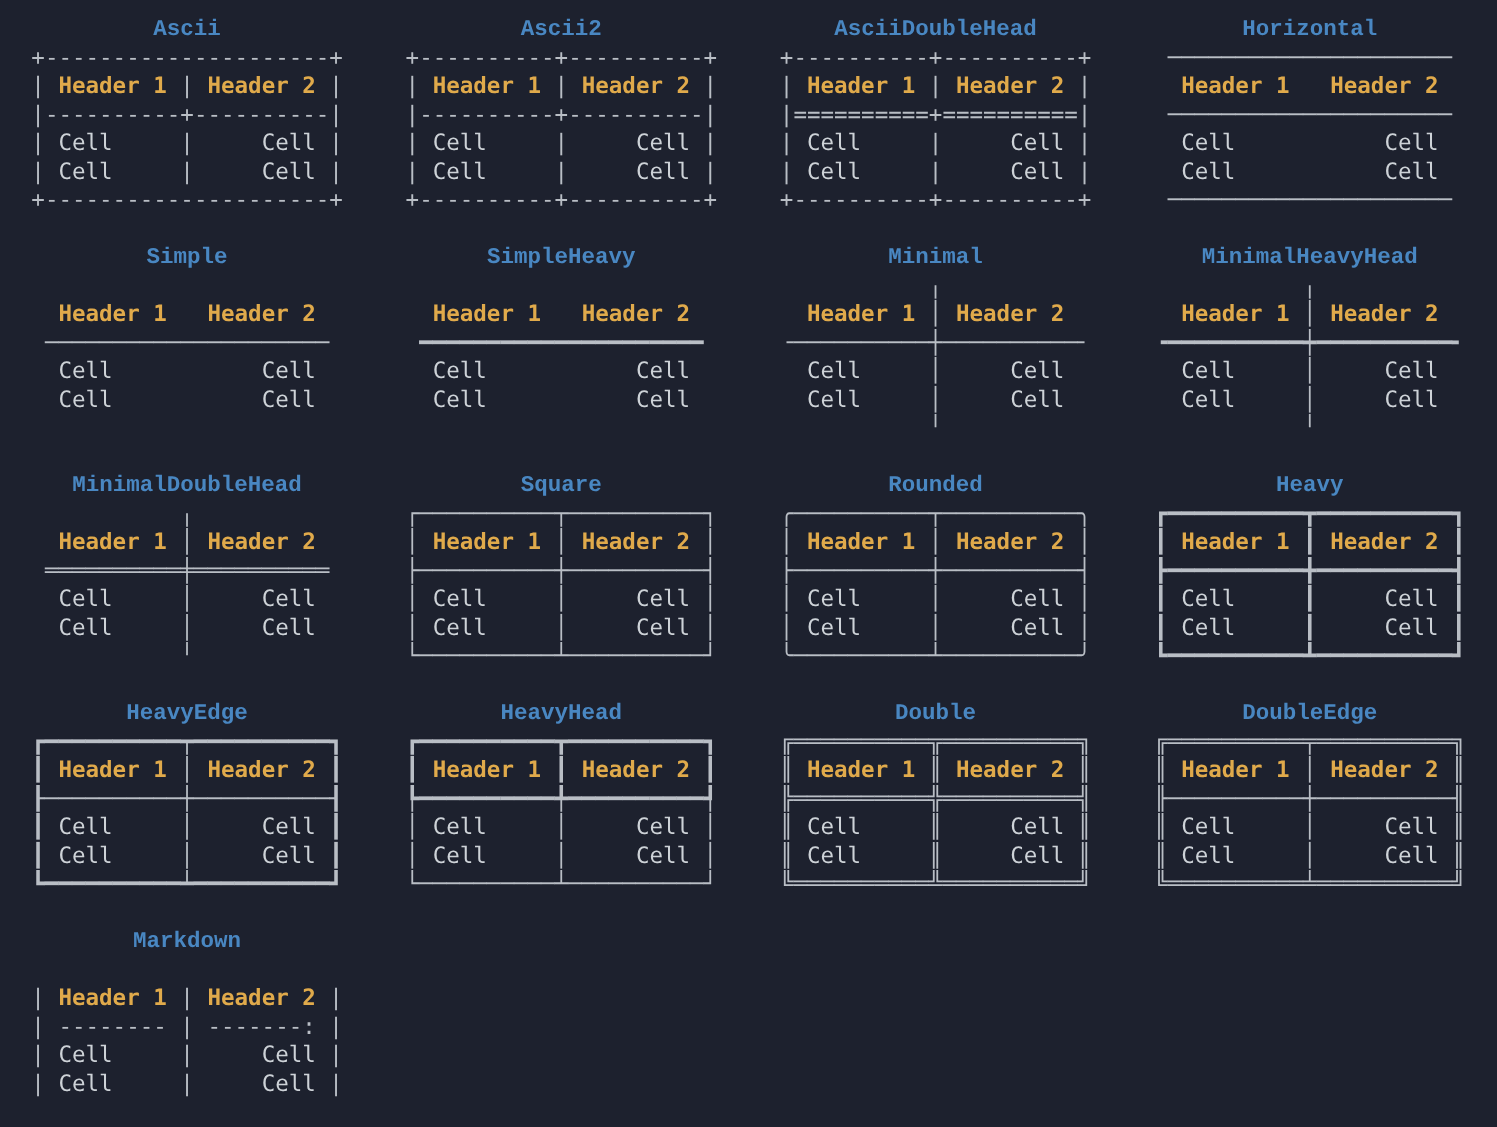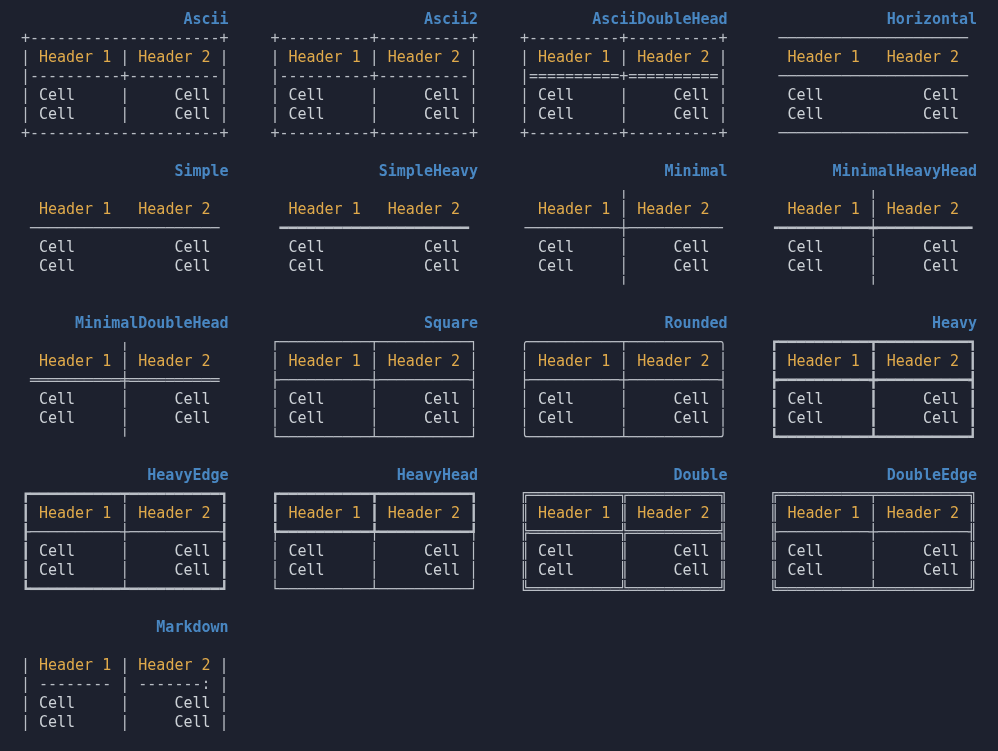--- a/index.html
+++ b/index.html
@@ -20,26 +20,27 @@
   .slot{display:flex;flex-direction:column;align-items:center;}
   .tbl{
     width:23ch;
     font-size:15px;
     line-height:19px;
     white-space:pre;
   }
   .ttl{
     color:var(--title);
     font-weight:bold;
-    text-align:right;
+    text-align:center;
     height:19px;
+    font-family:Liberation Mono, monospace;
   }
   .ln{height:19px;white-space:pre;}
   .b{color:var(--border);}
-  .h{color:var(--header);font-weight:normal;margin-top:30px;}
+  .h{color:var(--header);font-weight:bold;margin-top:30px;}
   .c{color:var(--cell);}
 </style>
 </head>
 <body>
 
 <div id="grid">
     <div class="slot">
       <div class="tbl"><div class="ttl">Ascii</div><div class="ln"><span class="b">+---------------------+</span></div><div class="ln"><span class="b">| </span><span class="h">Header 1</span><span class="b"> | </span><span class="h">Header 2</span><span class="b"> |</span></div><div class="ln"><span class="b">|----------+----------|</span></div><div class="ln"><span class="b">| </span><span class="c">Cell</span><span class="b">     |     </span><span class="c">Cell</span><span class="b"> |</span></div><div class="ln"><span class="b">| </span><span class="c">Cell</span><span class="b">     |     </span><span class="c">Cell</span><span class="b"> |</span></div><div class="ln"><span class="b">+---------------------+</span></div></div>
     </div>
     <div class="slot">

